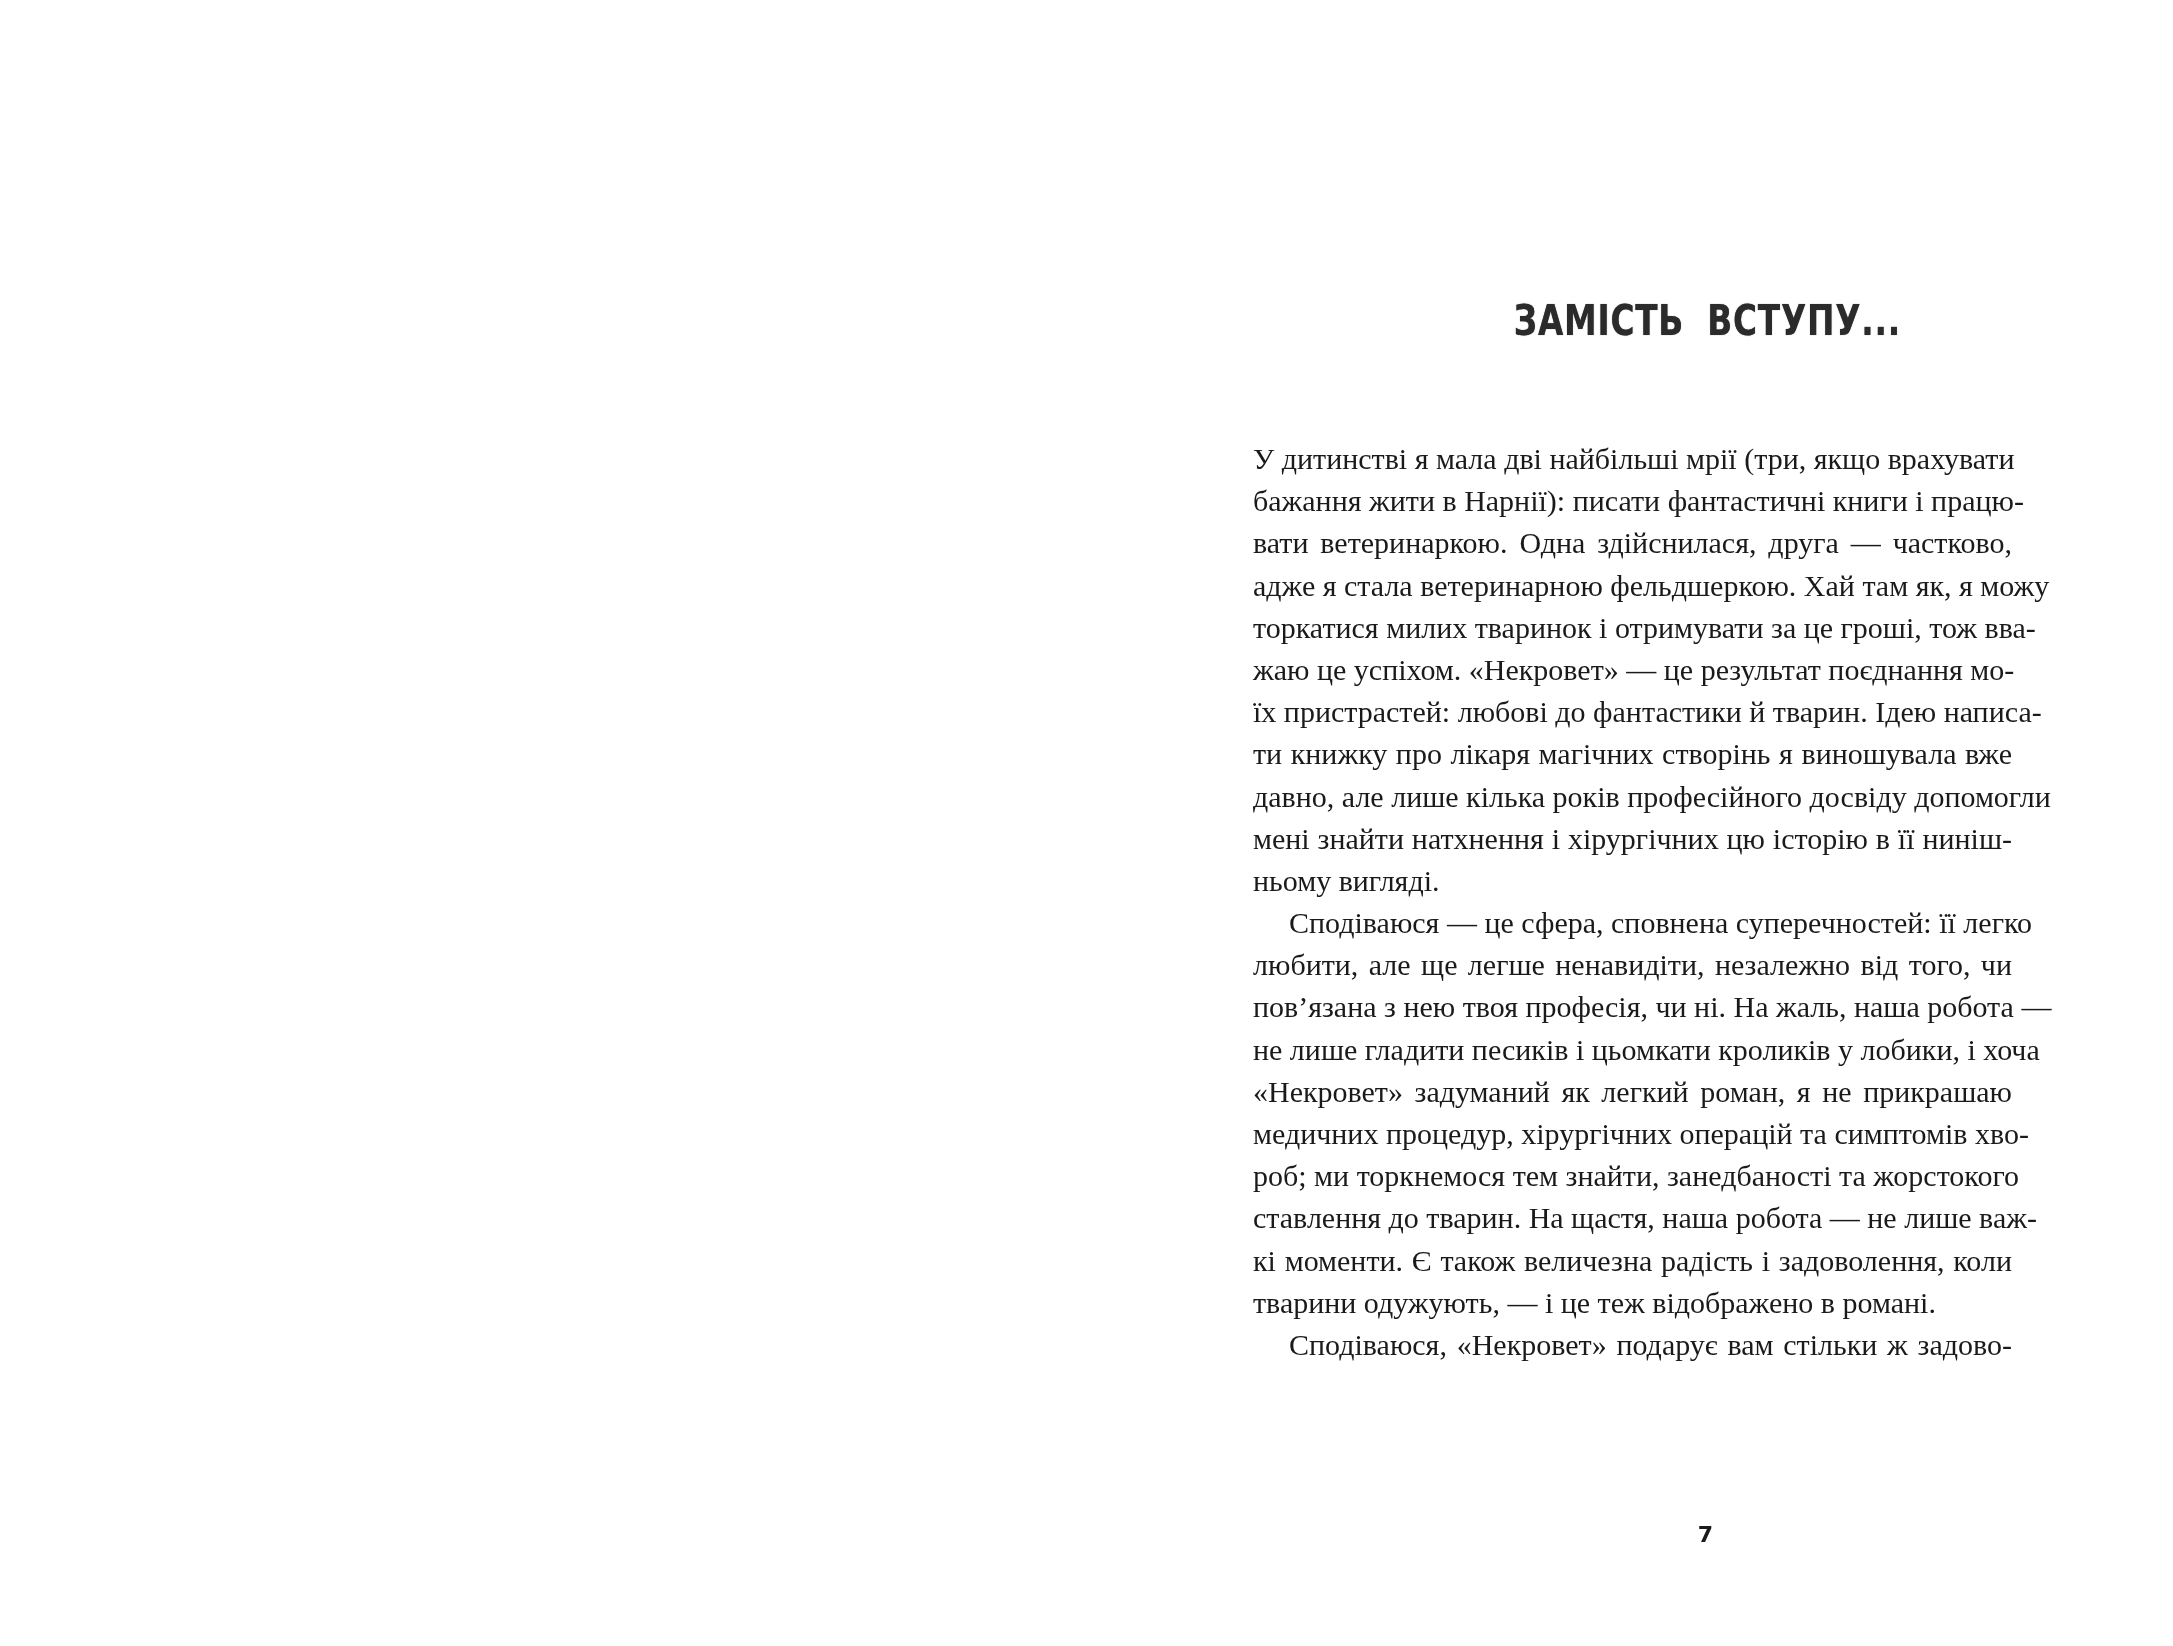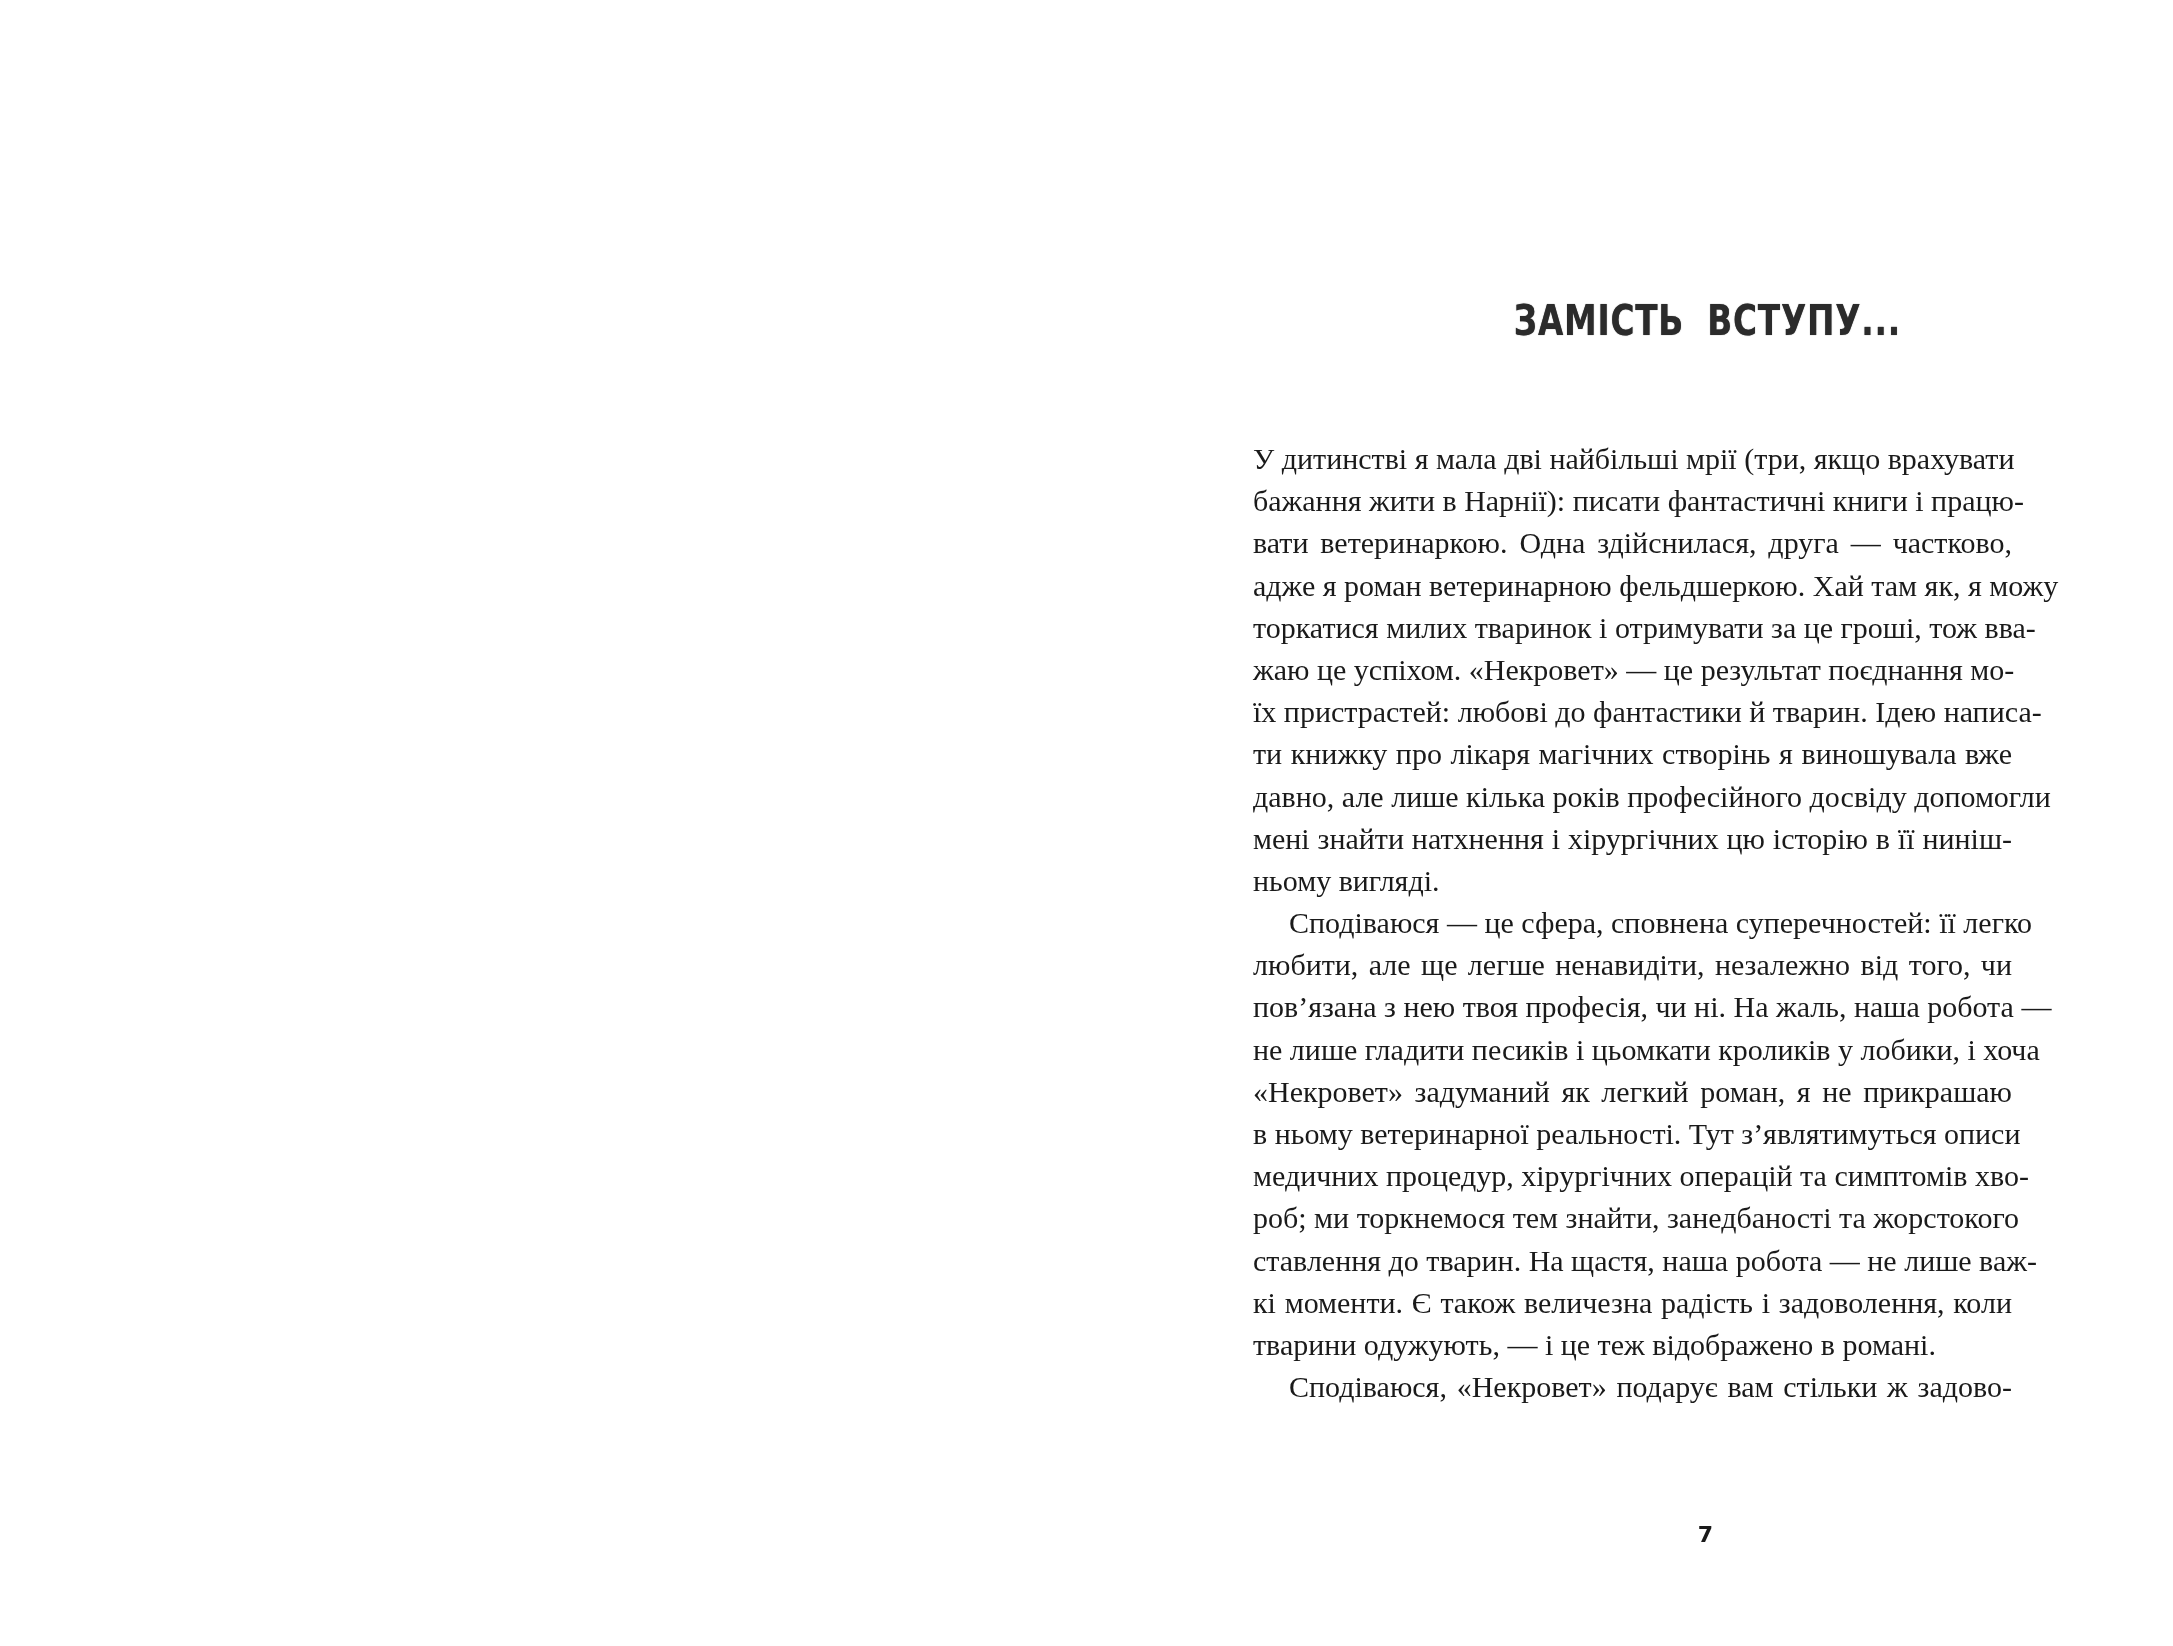--- a/index.html
+++ b/index.html
@@ -94,37 +94,36 @@
   <div class="page page-left"></div>
 
   <div class="page page-right">
     <h1 class="chapter-title">ЗАМІСТЬ ВСТУПУ...</h1>
 
     <div class="body-text">
       <div class="paragraph">
         <span class="line">У дитинстві я мала дві найбільші мрії (три, якщо врахувати</span>
         <span class="line">бажання жити в Нарнії): писати фантастичні книги і працю-</span>
         <span class="line">вати ветеринаркою. Одна здійснилася, друга — частково,</span>
-        <span class="line">адже я роман ветеринарною фельдшеркою. Хай там як, я можу</span>
+        <span class="line">адже я стала ветеринарною фельдшеркою. Хай там як, я можу</span>
         <span class="line">торкатися милих тваринок і отримувати за це гроші, тож вва-</span>
         <span class="line">жаю це успіхом. «Некровет» — це результат поєднання мо-</span>
         <span class="line">їх пристрастей: любові до фантастики й тварин. Ідею написа-</span>
         <span class="line">ти книжку про лікаря магічних створінь я виношувала вже</span>
         <span class="line">давно, але лише кілька років професійного досвіду допомогли</span>
         <span class="line">мені знайти натхнення і хірургічних цю історію в її ниніш-</span>
         <span class="line last">ньому вигляді.</span>
       </div>
 
       <div class="paragraph">
         <span class="line indent">Сподіваюся — це сфера, сповнена суперечностей: її легко</span>
         <span class="line">любити, але ще легше ненавидіти, незалежно від того, чи</span>
         <span class="line">пов’язана з нею твоя професія, чи ні. На жаль, наша робота —</span>
         <span class="line">не лише гладити песиків і цьомкати кроликів у лобики, і хоча</span>
         <span class="line">«Некровет» задуманий як легкий роман, я не прикрашаю</span>
-        <span class="line">в ньому ветеринарної реальності. Тут з’являтимуться описи</span>
         <span class="line">медичних процедур, хірургічних операцій та симптомів хво-</span>
         <span class="line">роб; ми торкнемося тем знайти, занедбаності та жорстокого</span>
         <span class="line">ставлення до тварин. На щастя, наша робота — не лише важ-</span>
         <span class="line">кі моменти. Є також величезна радість і задоволення, коли</span>
         <span class="line last">тварини одужують, — і це теж відображено в романі.</span>
       </div>
 
       <div class="paragraph">
         <span class="line indent">Сподіваюся, «Некровет» подарує вам стільки ж задово-</span>
       </div>

